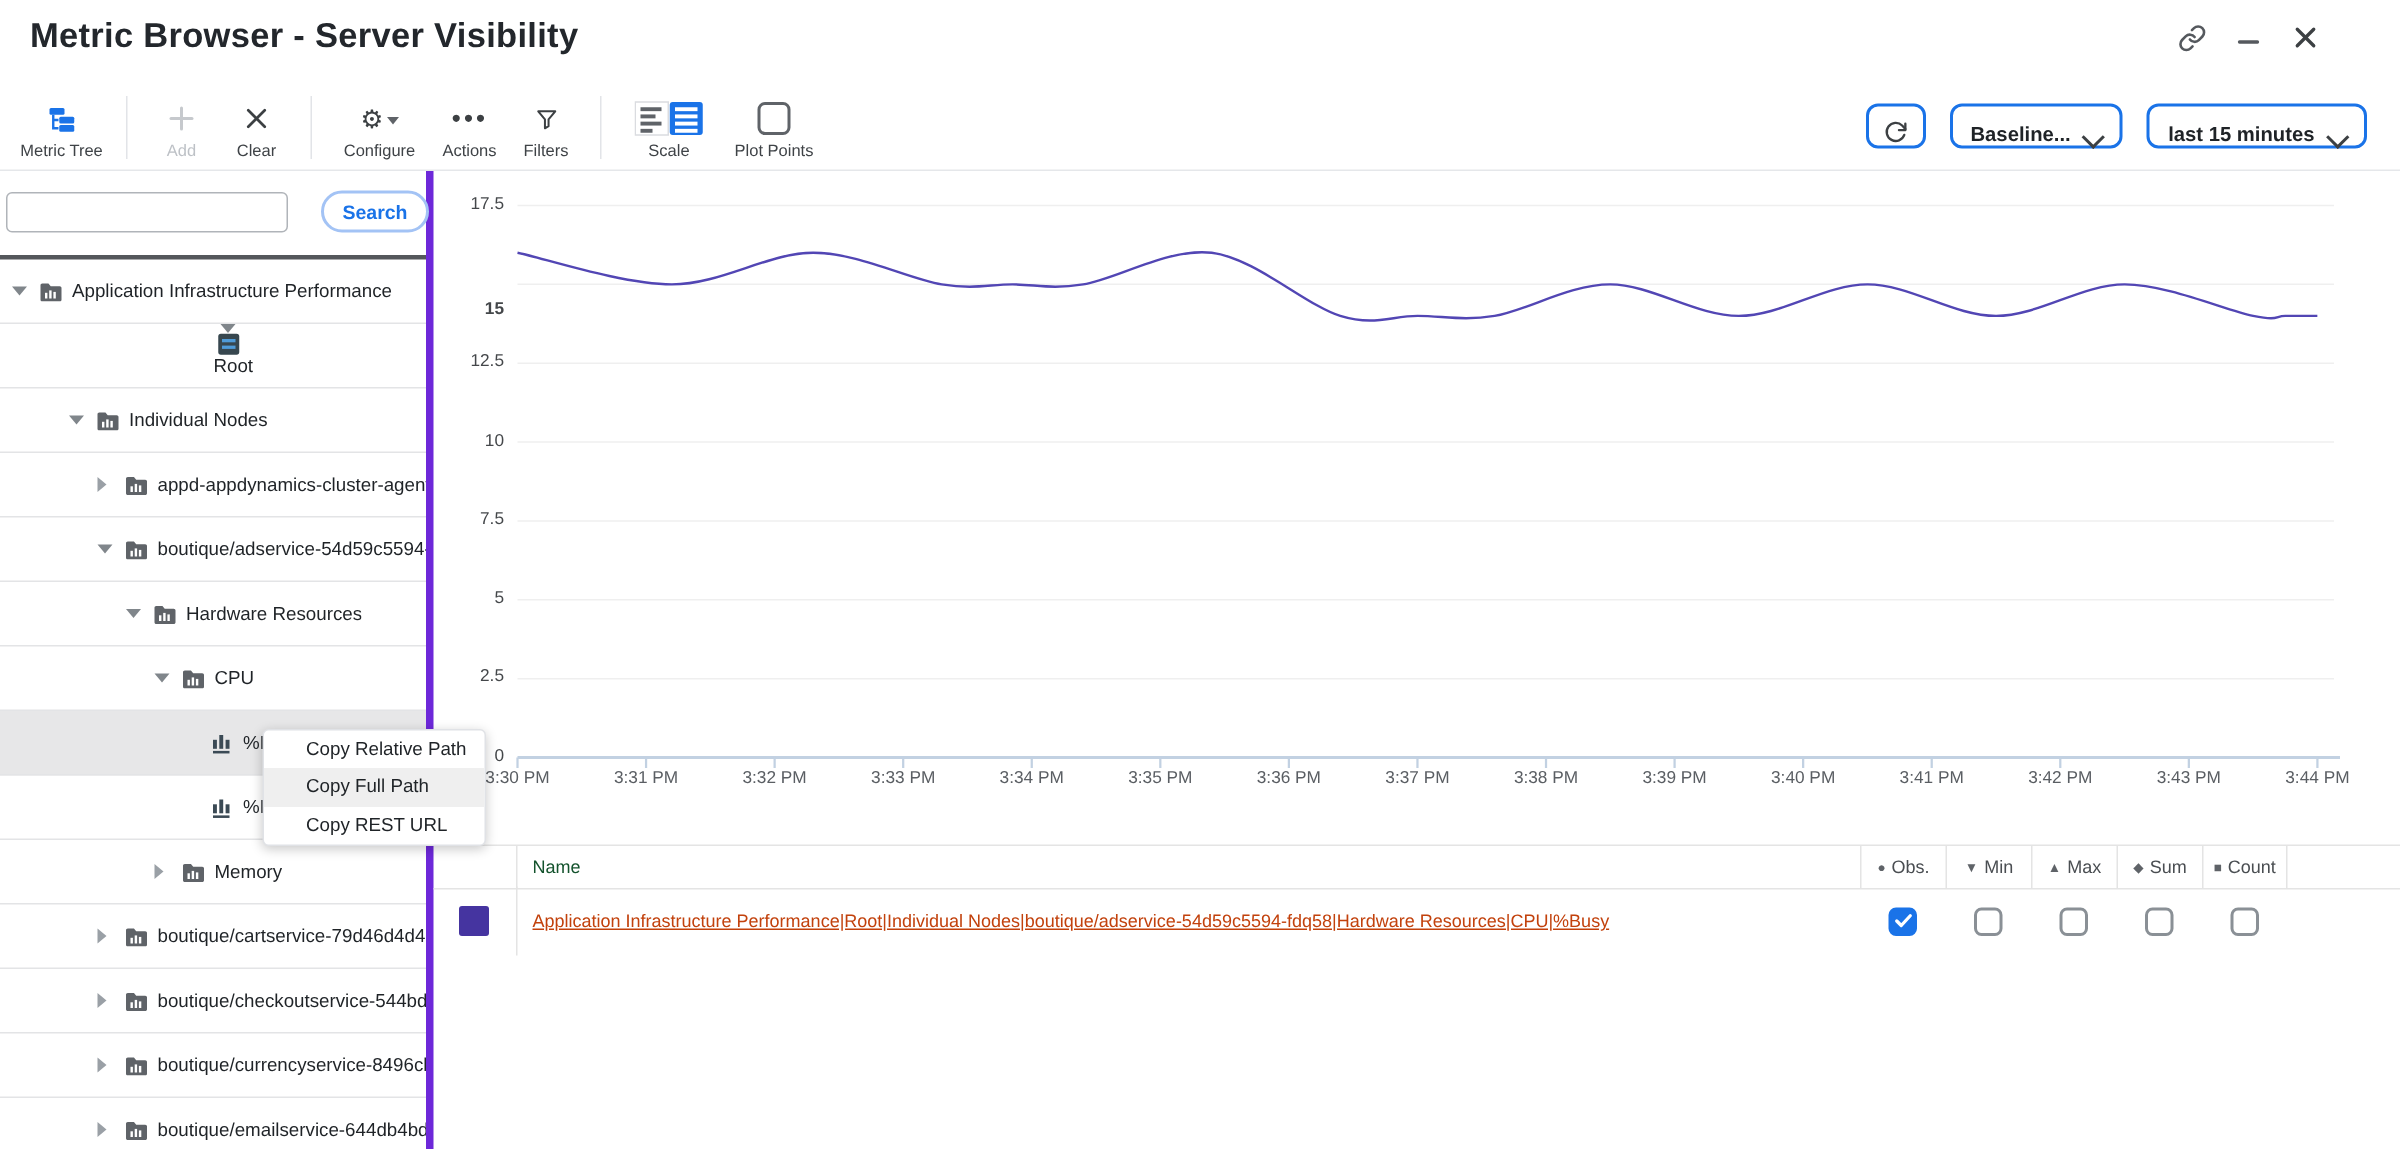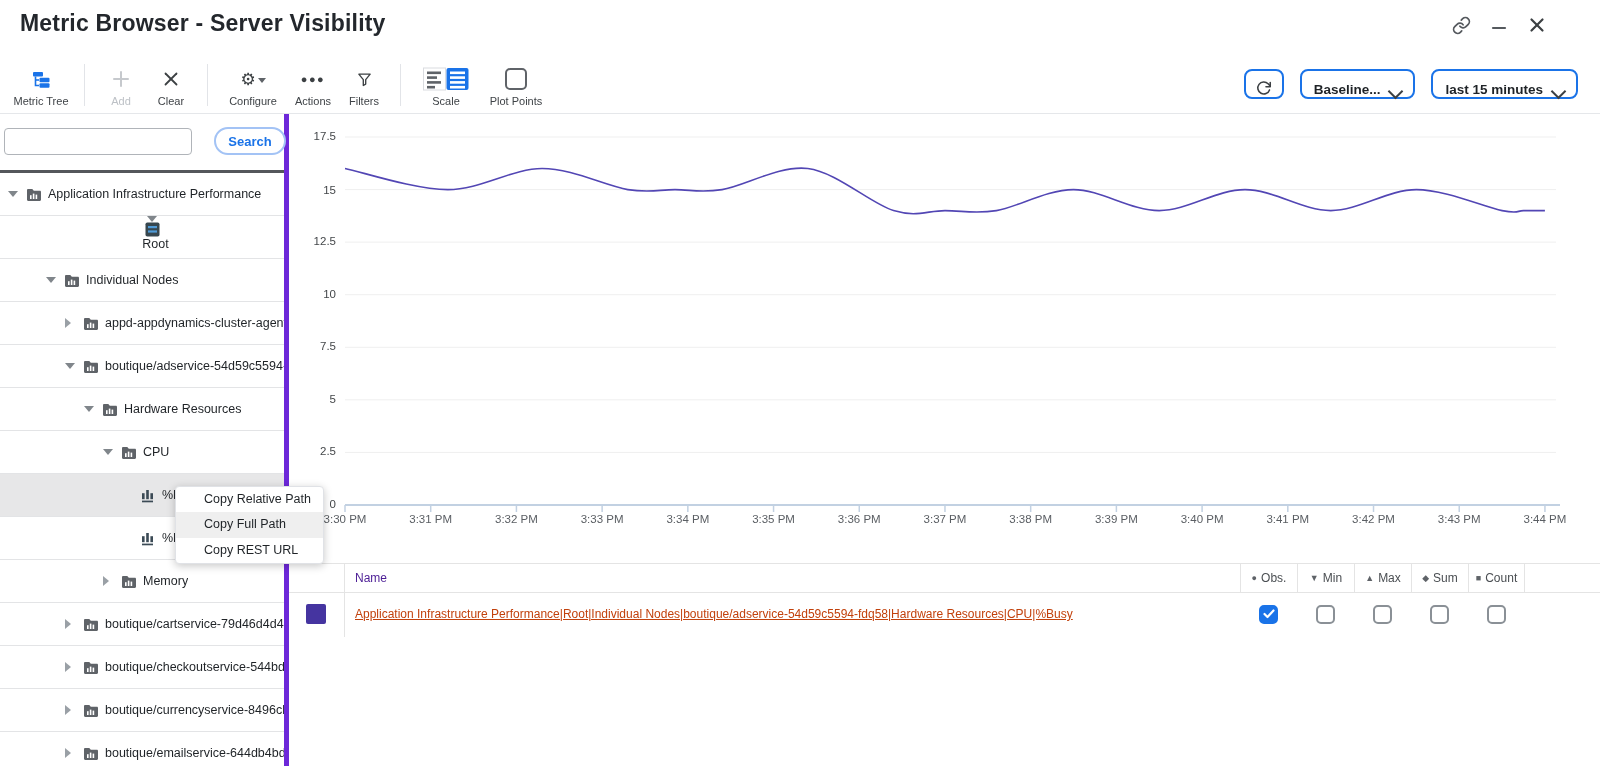--- a/index.html
+++ b/index.html
@@ -49,21 +49,21 @@
   
   .chart-panel{position:absolute;left:289px;top:114px;right:0;height:444px;}
   .chart-svg{position:absolute;left:0;top:0;}
   .ylabel{position:absolute;width:46px;left:1px;text-align:right;font-size:11.5px;color:#44474a;}
   .xlabel{position:absolute;width:64px;text-align:center;font-size:11.5px;color:#5a5e63;top:399px;}
 
   
   .legend{position:absolute;left:289px;top:558px;right:0;bottom:0;}
   .lg-header{position:absolute;top:5px;left:0;right:0;height:28px;border-top:1px solid #e4e4e4;border-bottom:1px solid #e4e4e4;display:flex;box-sizing:content-box;}
   .lg-swatch-col{width:56px;flex:none;border-right:1px solid #e4e4e4;box-sizing:border-box;}
-  .lg-name-col{flex:1;display:flex;align-items:center;padding-left:10px;font-size:12px;color:#4c1d95;overflow:hidden;}
+  .lg-name-col{flex:1;display:flex;align-items:center;padding-left:10px;font-size:12px;color:#14532d;overflow:hidden;}
   .lg-stat-col{width:57px;flex:none;border-left:1px solid #e4e4e4;box-sizing:border-box;display:flex;align-items:center;justify-content:center;gap:4px;font-size:12px;color:#4a4e52;}
   .lg-stat-col.last{border-right:1px solid #e4e4e4;}
   .lg-glyph{font-size:9px;color:#5f6368;}
   .lg-spacer{width:75px;flex:none;}
   .lg-row{position:absolute;top:33px;left:0;right:0;height:46px;display:flex;align-items:center;}
   .lg-row .lg-swatch-col{height:46px;display:flex;align-items:center;}
   .lg-row .lg-stat-col{border:none;height:46px;}
   .swatch{width:20px;height:20px;border-radius:2px;margin-left:17px;}
   .lg-name{flex:1;padding-left:10px;font-size:12px;color:#c2410c;white-space:nowrap;overflow:hidden;text-decoration:underline;}
   .cb{width:19px;height:19px;border:2px solid #8a9096;border-radius:5px;background:#fff;box-sizing:border-box;display:flex;align-items:center;justify-content:center;cursor:pointer;}
@@ -427,21 +427,21 @@
         <line x1="741.68" y1="390.99" x2="741.68" y2="397.99" stroke="#c2d1e2" stroke-width="1.5"></line>
         <line x1="827.39" y1="390.99" x2="827.39" y2="397.99" stroke="#c2d1e2" stroke-width="1.5"></line>
         <line x1="913.0999999999999" y1="390.99" x2="913.0999999999999" y2="397.99" stroke="#c2d1e2" stroke-width="1.5"></line>
         <line x1="998.81" y1="390.99" x2="998.81" y2="397.99" stroke="#c2d1e2" stroke-width="1.5"></line>
         <line x1="1084.52" y1="390.99" x2="1084.52" y2="397.99" stroke="#c2d1e2" stroke-width="1.5"></line>
         <line x1="1170.23" y1="390.99" x2="1170.23" y2="397.99" stroke="#c2d1e2" stroke-width="1.5"></line>
         <line x1="1255.9399999999998" y1="390.99" x2="1255.9399999999998" y2="397.99" stroke="#c2d1e2" stroke-width="1.5"></line>
         <path d="M56.0 54.5 C73.1 58.0 126.0 75.6 158.9 75.6 C191.7 75.6 223.1 54.5 253.1 54.5 C283.1 54.5 316.7 72.1 338.8 75.6 C361.0 79.1 370.3 75.6 386.0 75.6 C401.7 75.6 411.0 79.1 433.1 75.6 C455.3 72.1 490.3 51.0 518.8 54.5 C547.4 58.0 581.7 89.6 604.5 96.6 C627.4 103.6 638.8 96.6 656.0 96.6 C673.1 96.6 686.0 100.1 707.4 96.6 C728.8 93.1 757.4 75.6 784.5 75.6 C811.7 75.6 841.7 96.6 870.2 96.6 C898.8 96.6 927.4 75.6 956.0 75.6 C984.5 75.6 1013.1 96.6 1041.7 96.6 C1070.2 96.6 1098.8 75.6 1127.4 75.6 C1155.9 75.6 1195.2 93.1 1213.1 96.6 C1230.9 100.1 1227.4 96.6 1234.5 96.6 C1241.7 96.6 1252.4 96.6 1255.9 96.6" fill="none" stroke="#5246b4" stroke-width="1.6"></path>
       </svg>
       <span class="ylabel" style="top: 16px;">17.5</span>
-      <span class="ylabel" style="top: 70px;">15</span>
+      <span class="ylabel" style="top: 86px; font-weight: bold;">15</span>
       <span class="ylabel" style="top: 121.14px;">12.5</span>
       <span class="ylabel" style="top: 173.71px;">10</span>
       <span class="ylabel" style="top: 226.28px;">7.5</span>
       <span class="ylabel" style="top: 278.85px;">5</span>
       <span class="ylabel" style="top: 331.42px;">2.5</span>
       <span class="ylabel" style="top: 383.99px;">0</span>
       <span class="xlabel" style="left: 24px;">3:30 PM</span>
       <span class="xlabel" style="left: 109.71px; text-align: center;">3:31 PM</span>
       <span class="xlabel" style="left: 195.42px;">3:32 PM</span>
       <span class="xlabel" style="left: 281.13px;">3:33 PM</span>

